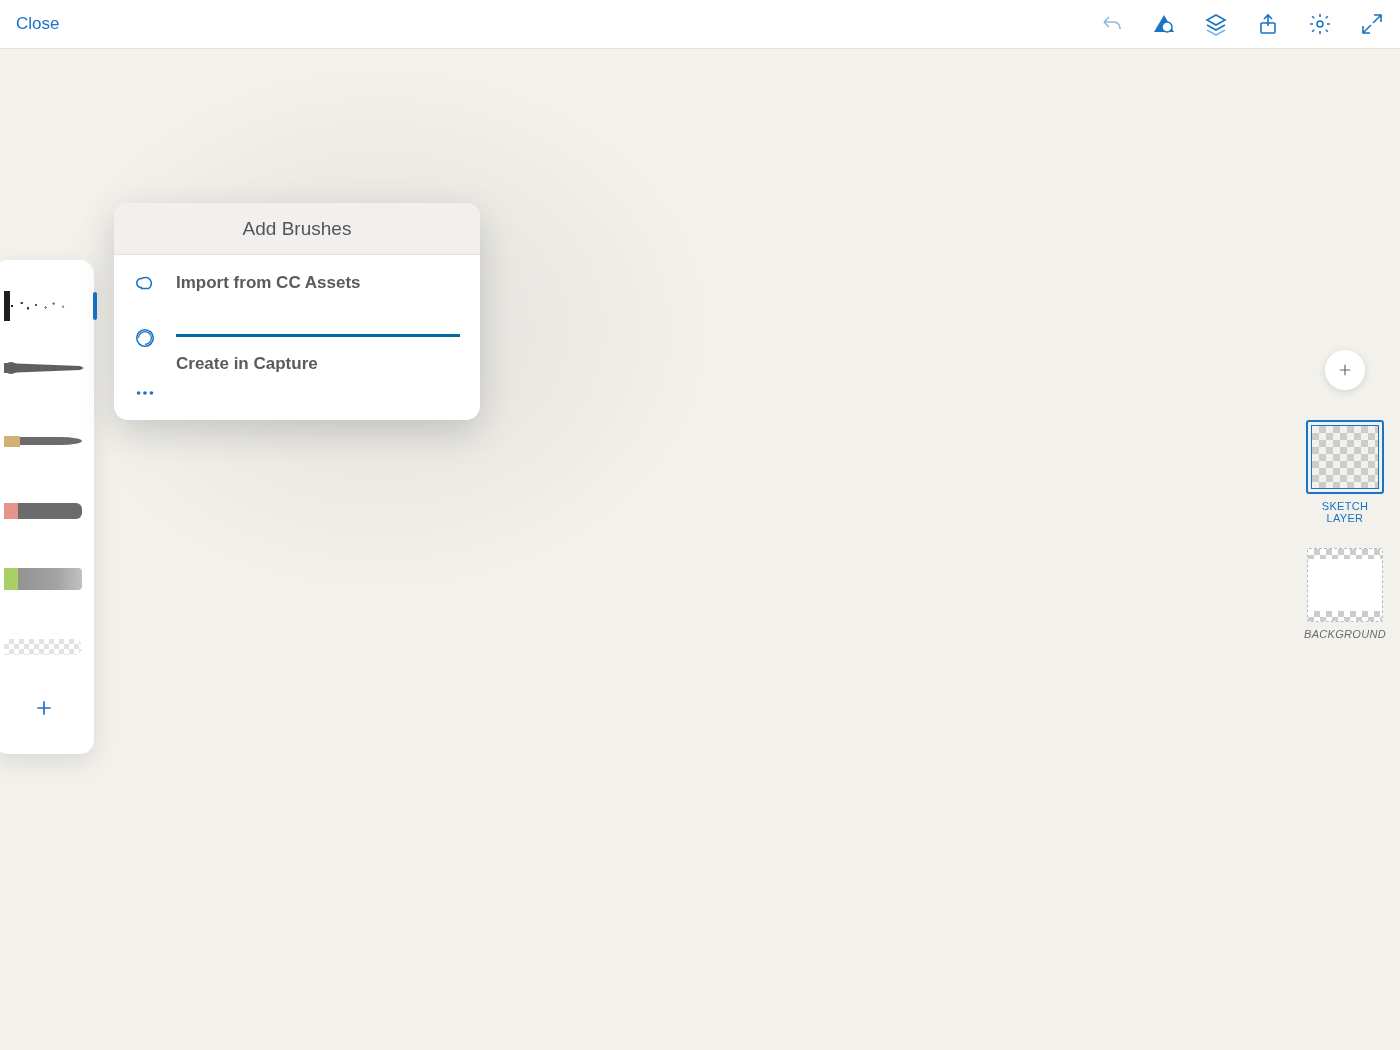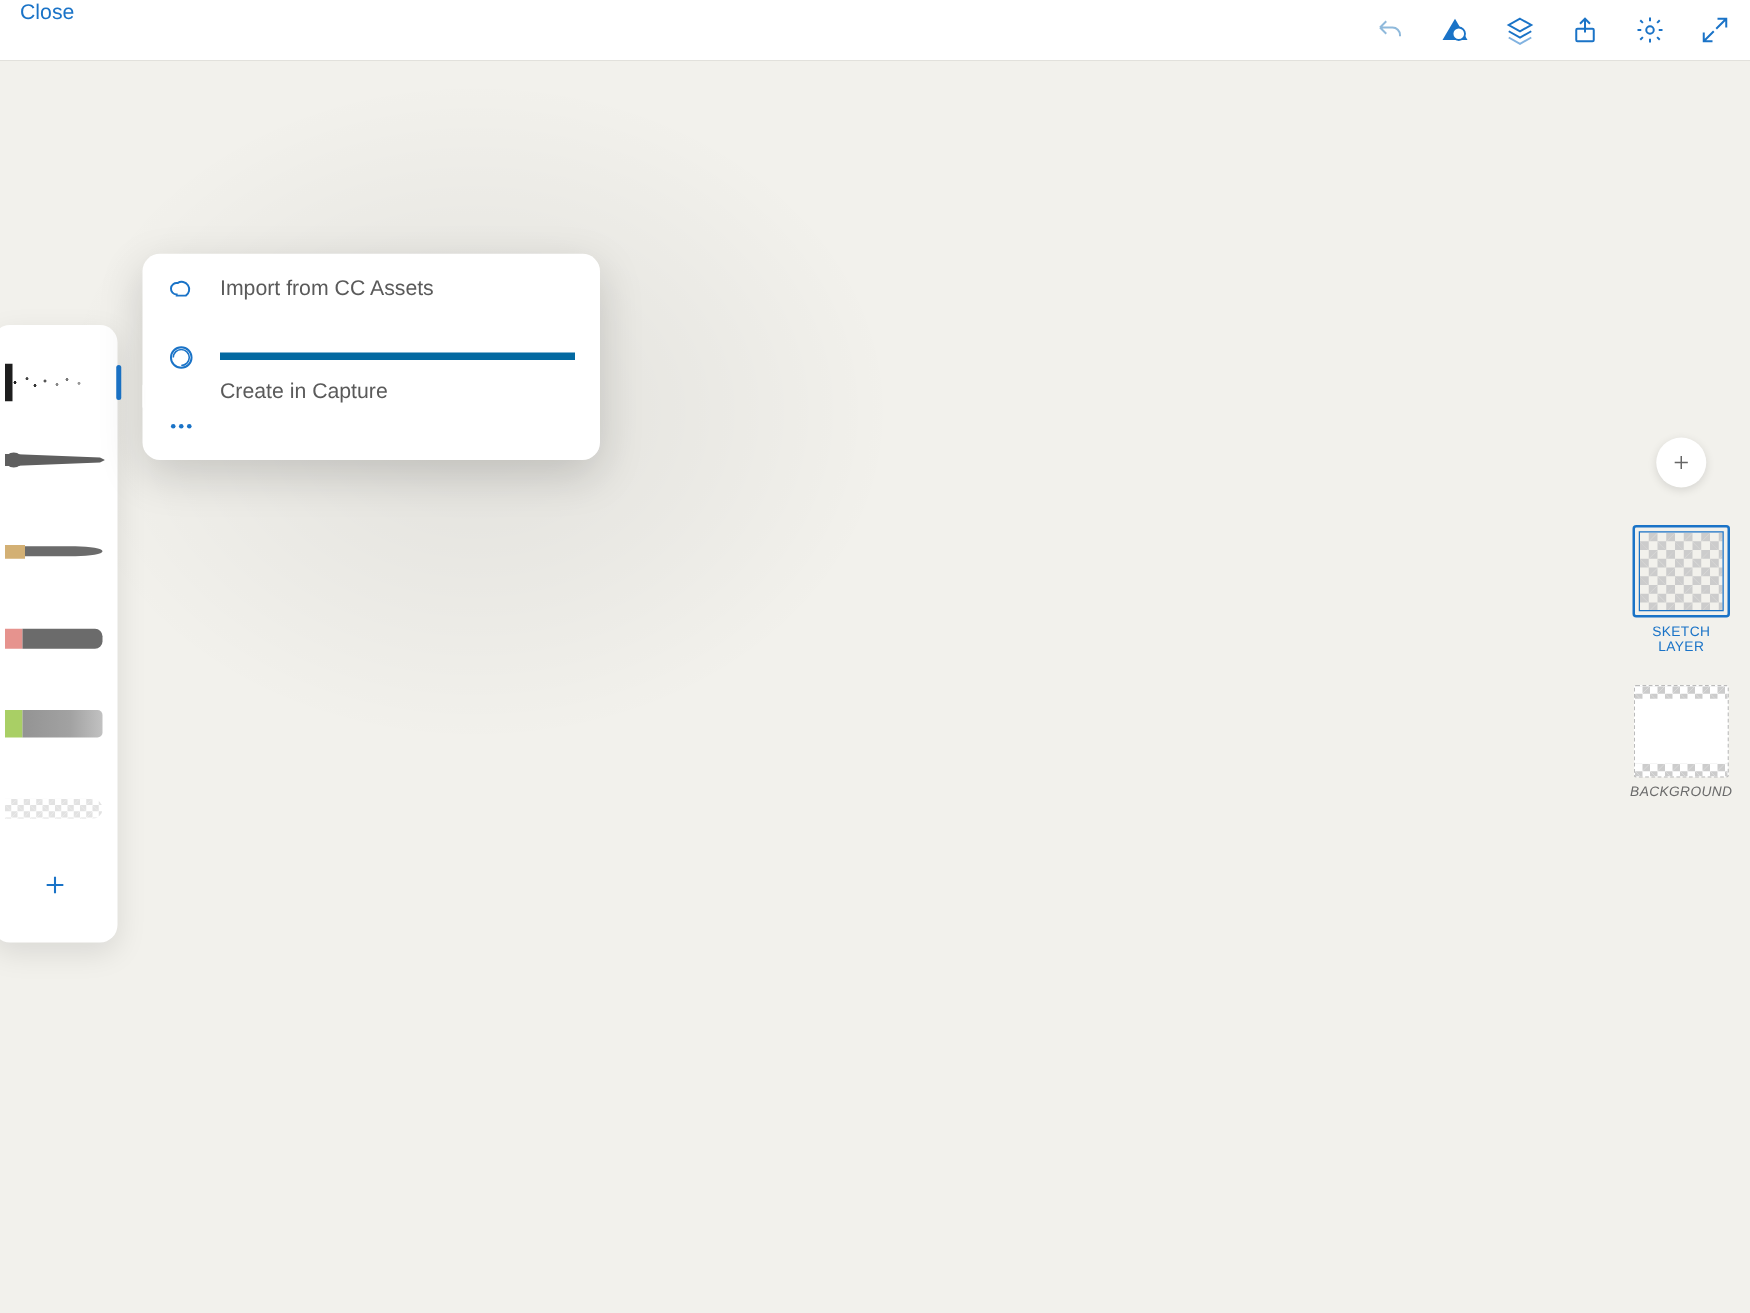--- a/index.html
+++ b/index.html
@@ -1,19 +1,19 @@
 <!DOCTYPE html>
 <html><head>
 <meta charset="utf-8">
 <style>
 * { margin:0; padding:0; box-sizing:border-box; font-family:-apple-system,BlinkMacSystemFont,"Segoe UI",sans-serif; -webkit-font-smoothing:antialiased; }
 html,body { width:1270px; height:952px; overflow:hidden; background:#f2f1ec; }
 
 
-.topbar { position:absolute; top:0; left:0; right:0; height:49px; background:#fff; border-bottom:1px solid #e2e1dc; display:flex; justify-content:space-between; padding:0 16px; }
+.topbar { position:absolute; top:0; left:0; right:0; height:49px; background:#fff; border-bottom:1px solid #e2e1dc; display:flex; align-items:center; justify-content:space-between; padding:0 16px; }
 .close-btn { color:#1a73c7; font-size:17px; font-weight:400; cursor:pointer; }
 .topbar-right { display:flex; align-items:center; gap:28px; }
 .top-icon { width:24px; height:24px; cursor:pointer; display:flex; align-items:center; justify-content:center; }
 .top-icon svg { width:24px; height:24px; fill:none; stroke:#1a73c7; stroke-width:1.6; }
 .top-icon.shapes svg path { fill:#1a73c7; stroke:none; }
 
 
 .canvas { position:absolute; top:49px; left:0; right:0; bottom:0; background:radial-gradient(ellipse 480px 380px at 380px 280px, rgba(0,0,0,0.07), rgba(0,0,0,0) 70%), #f2f1ec; }
 
 
@@ -49,22 +49,22 @@
 .bp-water::after{content:"";position:absolute;left:14px;top:5px;width:64px;height:22px;background:linear-gradient(90deg,#8a8a8a,#9a9a9a 60%,#bcbcbc);border-radius:0 4px 4px 0;opacity:.92;}
 .bp-eraser{position:relative;}
 .bp-eraser::after{content:"";position:absolute;left:0;top:8px;width:78px;height:16px;
  background-image:linear-gradient(45deg,#ddd 25%,transparent 25%),linear-gradient(-45deg,#ddd 25%,transparent 25%),linear-gradient(45deg,transparent 75%,#ddd 75%),linear-gradient(-45deg,transparent 75%,#ddd 75%);
  background-size:10px 10px;background-position:0 0,0 5px,5px -5px,-5px 0;opacity:.85;border-radius:0 8px 8px 0;}
 
 
 .popover { position:absolute; left:114px; top:203px; width:366px; background:#fff; border-radius:14px; box-shadow:0 12px 36px rgba(0,0,0,0.16); overflow:hidden; }
 .popover::before { content:""; position:absolute; left:-9px; top:104px; width:0; height:0; border-top:10px solid transparent; border-bottom:10px solid transparent; border-right:10px solid #fff; filter:drop-shadow(-2px 1px 2px rgba(0,0,0,0.06)); }
 .popover-header { height:52px; background:#f1f0ee; display:flex; align-items:center; justify-content:center; font-size:19px; color:#555; font-weight:400; border-bottom:1px solid #e3e2de; }
-.popover-item { height:55px; display:flex; align-items:center; padding:0 20px 0 18px; cursor:pointer; }
-.popover-item + .popover-item .pop-text{ border-top:6px solid #0369a1;margin-top:48px; }
+.popover-item { height:55px; display:flex; align-items:center; padding:0 20px 0 18px; cursor:pointer;font-weight:bold; }
+.popover-item + .popover-item .pop-text{ border-top:3px solid #0369a1;margin-top:48px; }
 .pop-icon { width:26px; height:26px; flex:0 0 26px; display:flex; align-items:center; justify-content:center; margin-right:18px; }
 .pop-icon svg { width:22px; height:22px; }
 .pop-text { flex:1; font-size:17px; color:#5a5a5a; line-height:55px; height:55px; display:flex; align-items:center; }
 .popover-item:last-child .pop-text{border-bottom:none;}
 
 
 .layers { position:absolute; right:14px; top:350px; width:82px; display:flex; flex-direction:column; align-items:center; }
 .add-layer-btn { width:40px; height:40px; border-radius:50%; background:#fff; box-shadow:0 2px 8px rgba(0,0,0,0.12); display:flex; align-items:center; justify-content:center; cursor:pointer; margin-bottom:30px; }
 .add-layer-btn svg { width:18px; height:18px; stroke:#666; stroke-width:1.6; }
 .layer-thumb { width:78px; height:74px; border-radius:3px; margin-bottom:6px; cursor:pointer; }
@@ -149,20 +149,21 @@
     <div class="brush-preview bp-eraser"></div>
   </div>
   <div class="brush-add">
     <svg viewBox="0 0 24 24">
         <path d="M12 4v16M4 12h16"></path>
       </svg>
   </div>
 </div>
 
 <div class="popover">
+  <div class="popover-header">Add Brushes</div>
   <div class="popover-item">
     <div class="pop-icon">
       <svg viewBox="0 0 24 24">
           <path d="M8 17a5 5 0 1 1 .8-9.94A6 6 0 1 1 16 18H8z" fill="none" stroke="#1a73c7" stroke-width="1.7"></path>
         </svg>
     </div>
     <div class="pop-text">Import from CC Assets</div>
   </div>
   <div class="popover-item">
     <div class="pop-icon">

